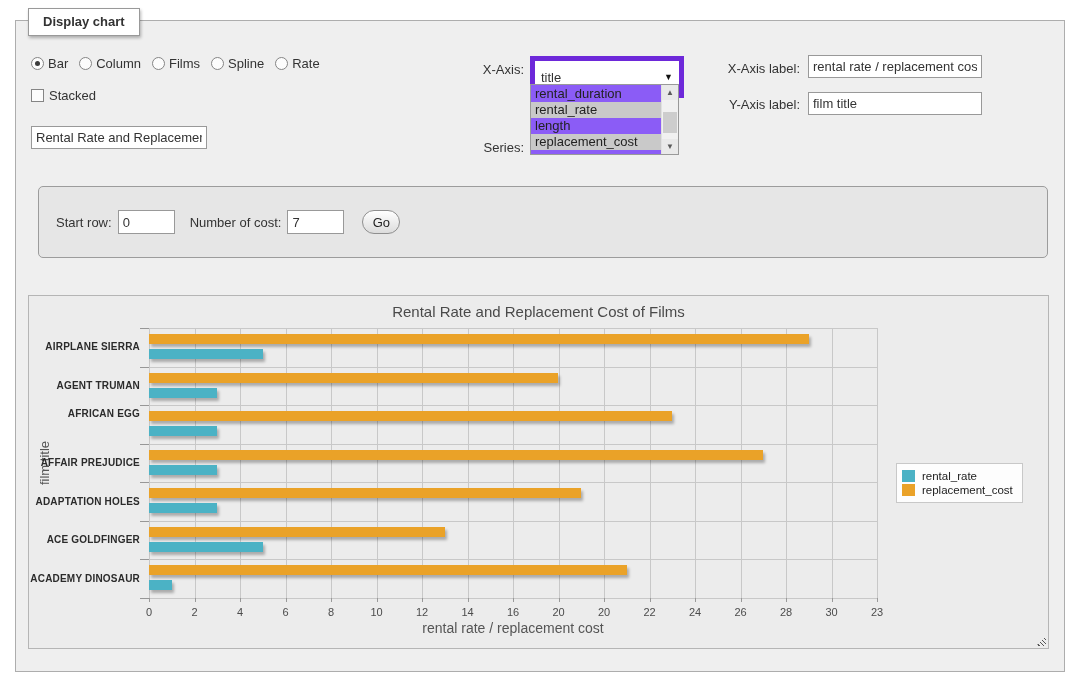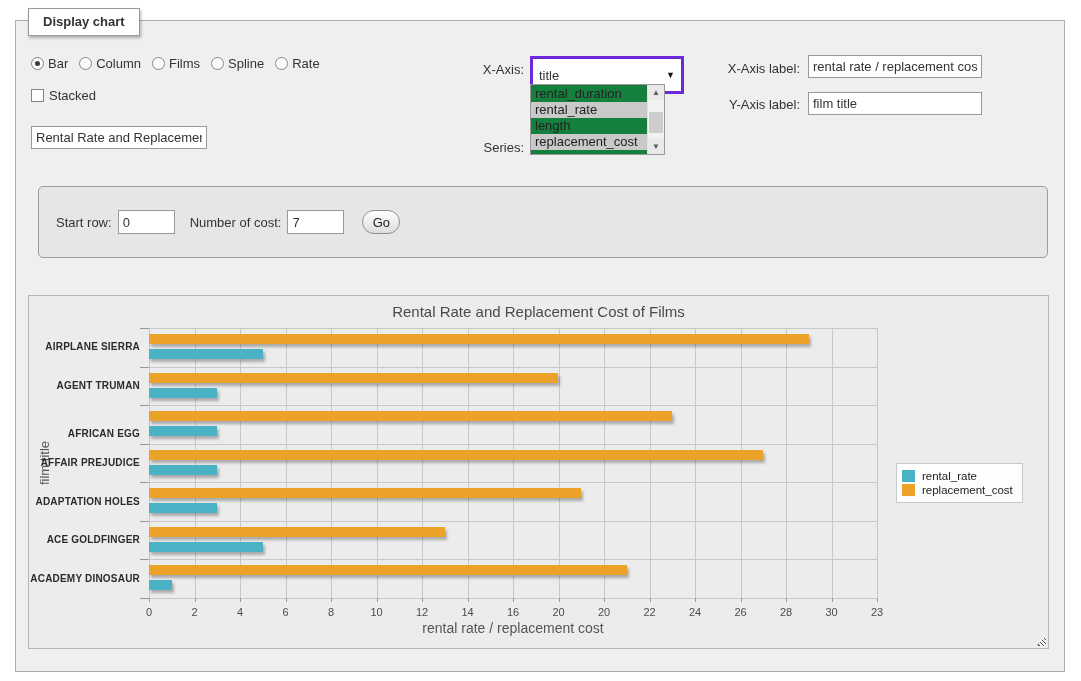--- a/index.html
+++ b/index.html
@@ -21,24 +21,24 @@
   .inp-ylab{left:808px;top:92px;width:174px;height:23px;}
   .inp-start{width:57px;height:24px;position:static;}
   .inp-rows{width:57px;height:24px;position:static;}
 
   .form-label{position:absolute;font-size:13px;color:#333;text-align:right;z-index:2;}
   .lbl-xaxis{left:430px;top:62px;width:94px;text-align:right;}
   .lbl-series{left:430px;top:140px;width:94px;}
   .lbl-xlab{left:710px;top:61px;width:90px;}
   .lbl-ylab{left:710px;top:97px;width:90px;}
 
-  .select-box{position:absolute;left:530px;top:56px;width:154px;height:24px;border:3px solid #6d28d9;background:#fff;box-sizing:border-box;font-size:13px;display:flex;align-items:center;padding:16px 6px;z-index:2;}
+  .select-box{position:absolute;left:530px;top:56px;width:154px;height:24px;border:5px solid #6d28d9;background:#fff;box-sizing:border-box;font-size:13px;display:flex;align-items:center;padding:16px 6px;z-index:2;}
   .select-caret{margin-left:auto;font-size:9px;color:#111;}
 
-  .listbox{position:absolute;left:530px;top:84px;width:135px;height:71px;border:1px solid #999;background:#15803d;box-sizing:border-box;overflow:hidden;z-index:2;}
+  .listbox{position:absolute;left:530px;top:84px;width:149px;height:71px;border:1px solid #999;background:#8b5cf6;box-sizing:border-box;overflow:hidden;z-index:2;}
   .listbox .items{position:absolute;left:0;top:1px;right:17px;}
   .item{height:16px;line-height:16px;font-size:13px;padding-left:4px;white-space:nowrap;color:#222;}
   .item.selected{background:#c9c9c9;}
   .sb{position:absolute;right:0;top:0;width:17px;height:100%;background:#f1f1f1;border-left:1px solid #e0e0e0;box-sizing:border-box;}
   .sb-btn{height:15px;text-align:center;font-size:8px;line-height:15px;color:#5a5a5a;background:#e9e9e9;}
   .sb-btn.down{position:absolute;bottom:0;left:0;right:0;}
   .sb-thumb{position:absolute;left:1px;top:27px;width:14px;height:21px;background:#cdcdcd;}
 
   .rows-panel{position:absolute;left:38px;top:186px;width:1010px;height:72px;background:#e6e6e6;border:1px solid #9c9c9c;border-radius:5px;box-sizing:border-box;display:flex;align-items:center;padding-left:17px;font-size:13px;z-index:2;}
   .rows-panel .rlabel{margin-right:6px;color:#333;}
@@ -227,18 +227,18 @@
     <div class="ytick" style="top: 32px; left: 111px;"></div>
     <div class="ytick" style="top: 70.5714px; left: 111px;"></div>
     <div class="ytick" style="top: 109.143px; left: 111px;"></div>
     <div class="ytick" style="top: 147.714px; left: 111px;"></div>
     <div class="ytick" style="top: 186.286px; left: 111px;"></div>
     <div class="ytick" style="top: 224.857px; left: 111px;"></div>
     <div class="ytick" style="top: 263.429px; left: 111px;"></div>
     <div class="ytick" style="top: 302px; left: 111px;"></div>
     <div class="cat-label" style="top: 45.2857px;">AIRPLANE SIERRA</div>
     <div class="cat-label" style="top: 83.8571px;">AGENT TRUMAN</div>
-    <div class="cat-label" style="top: 132px;">AFRICAN EGG</div>
+    <div class="cat-label" style="top: 112px;">AFRICAN EGG</div>
     <div class="cat-label" style="top: 161px;">AFFAIR PREJUDICE</div>
     <div class="cat-label" style="top: 199.571px;">ADAPTATION HOLES</div>
     <div class="cat-label" style="top: 238.143px;">ACE GOLDFINGER</div>
     <div class="cat-label" style="top: 276.714px;">ACADEMY DINOSAUR</div>
   </div>
 
 </body></html>

